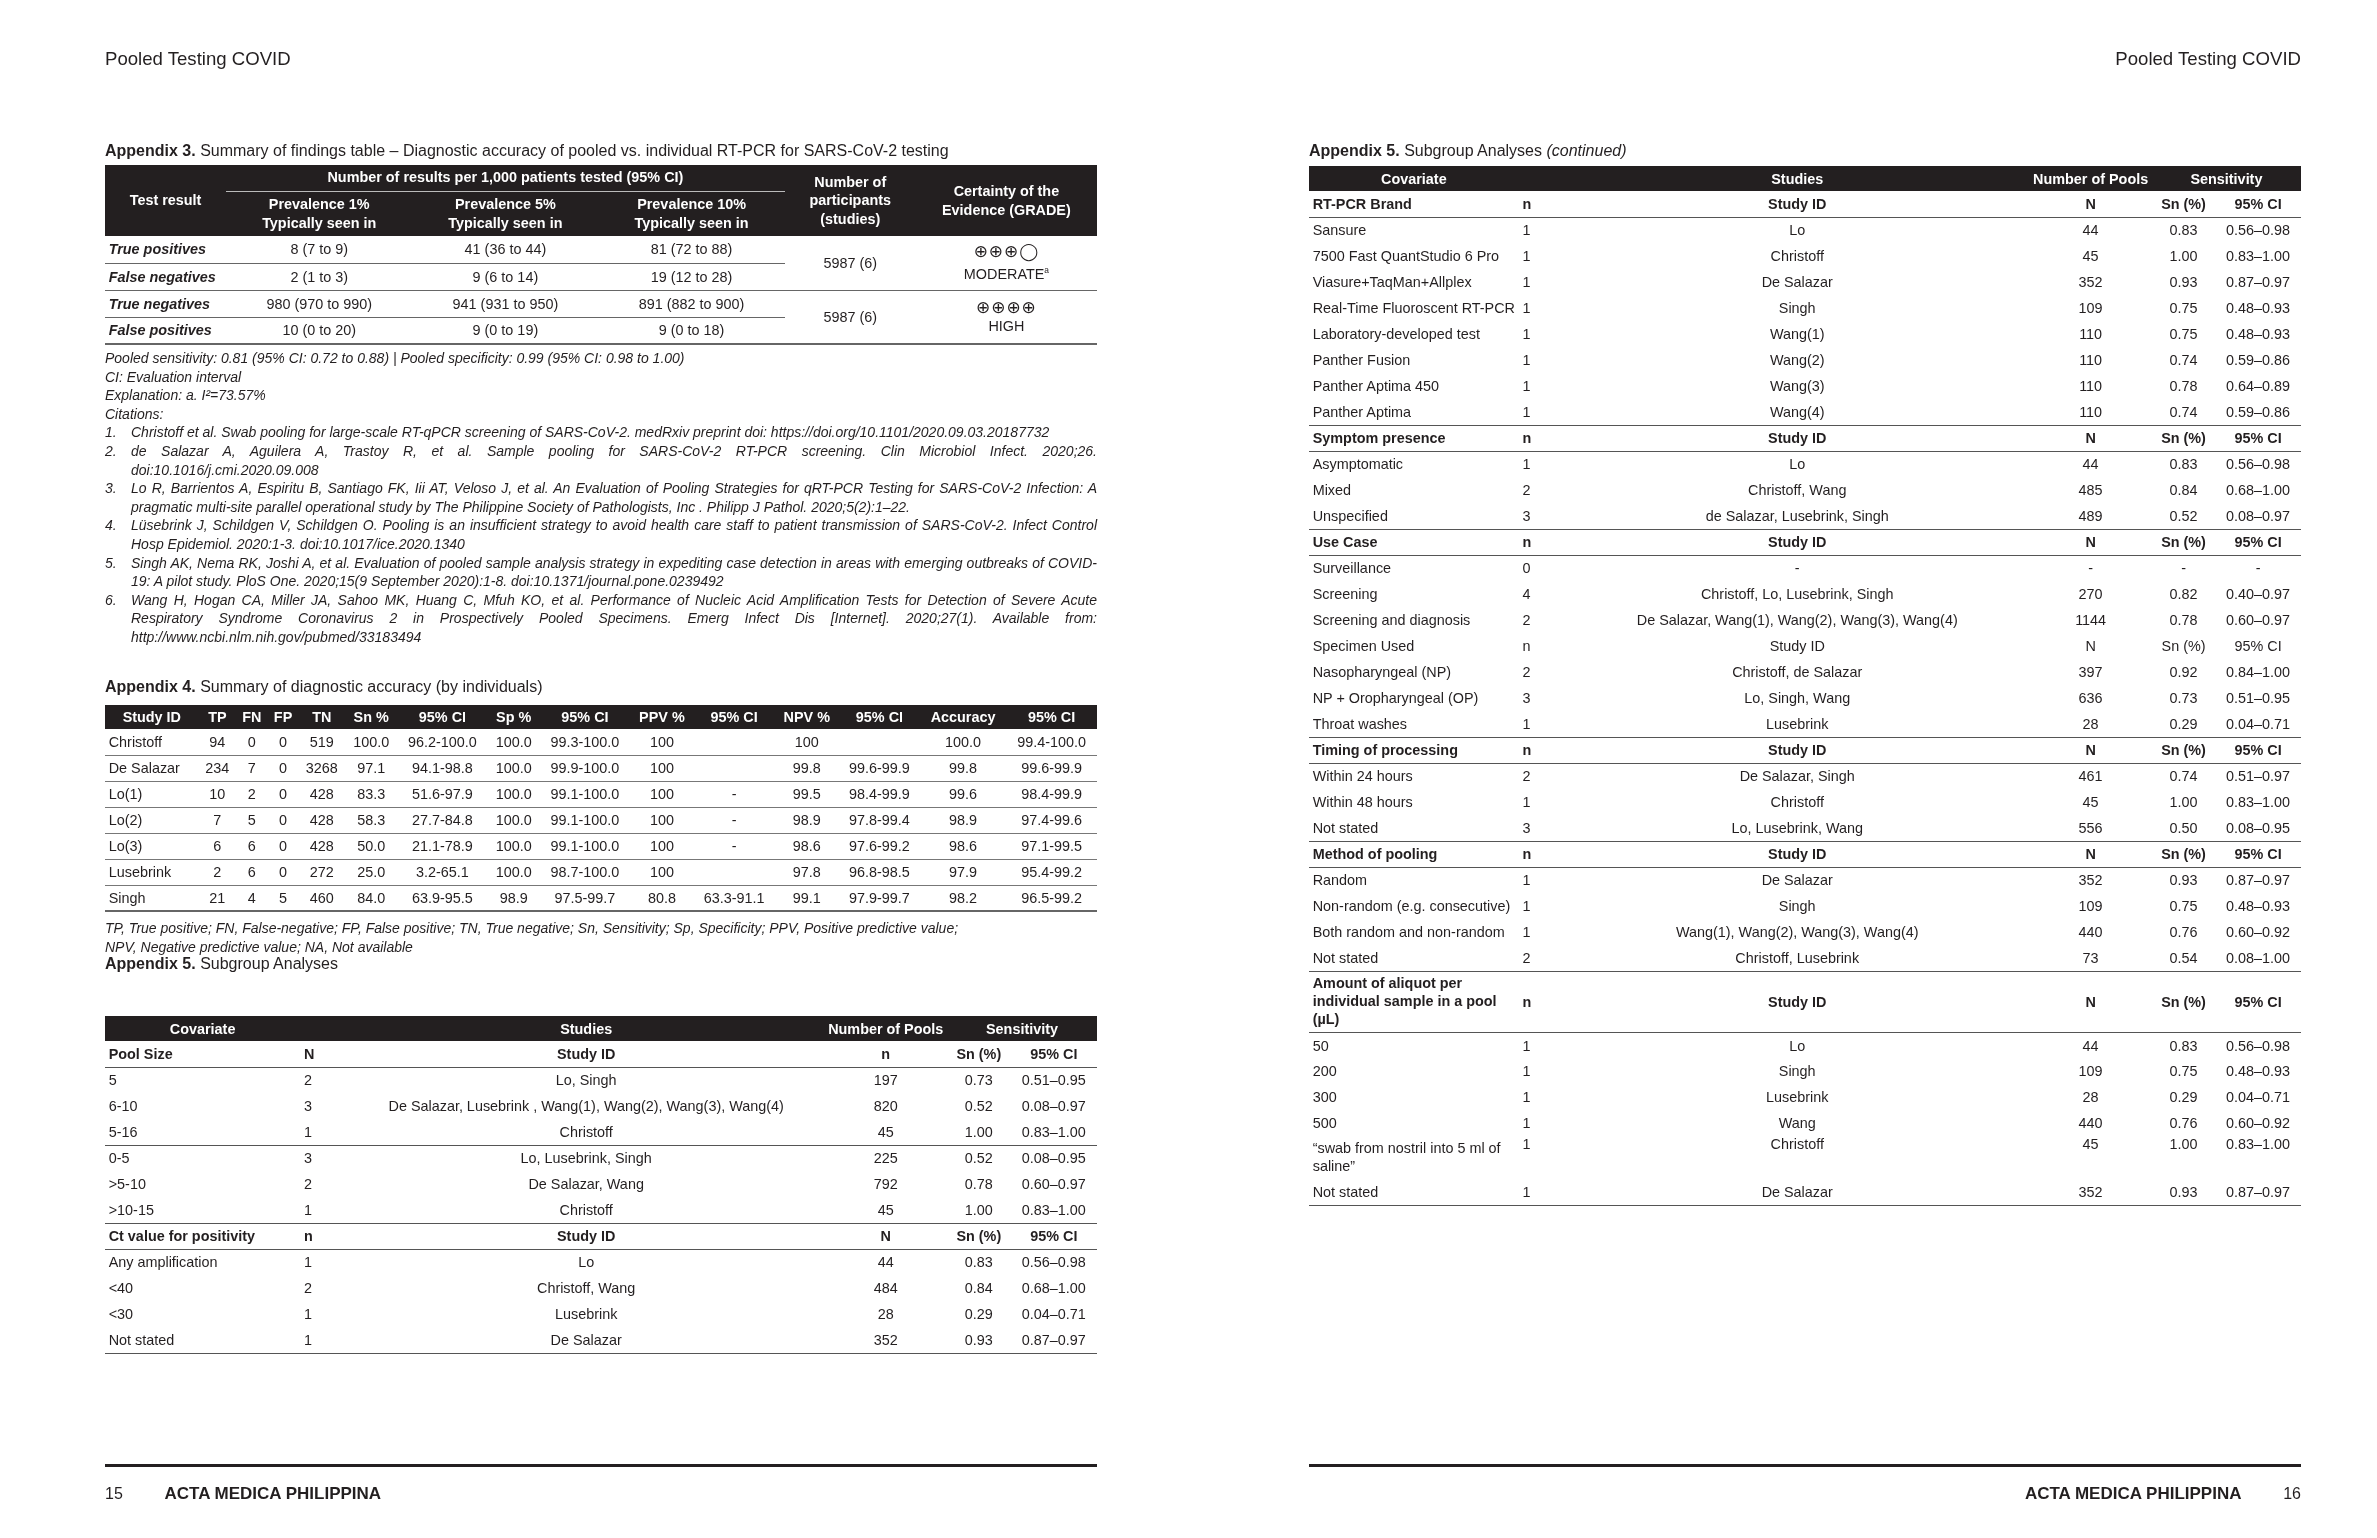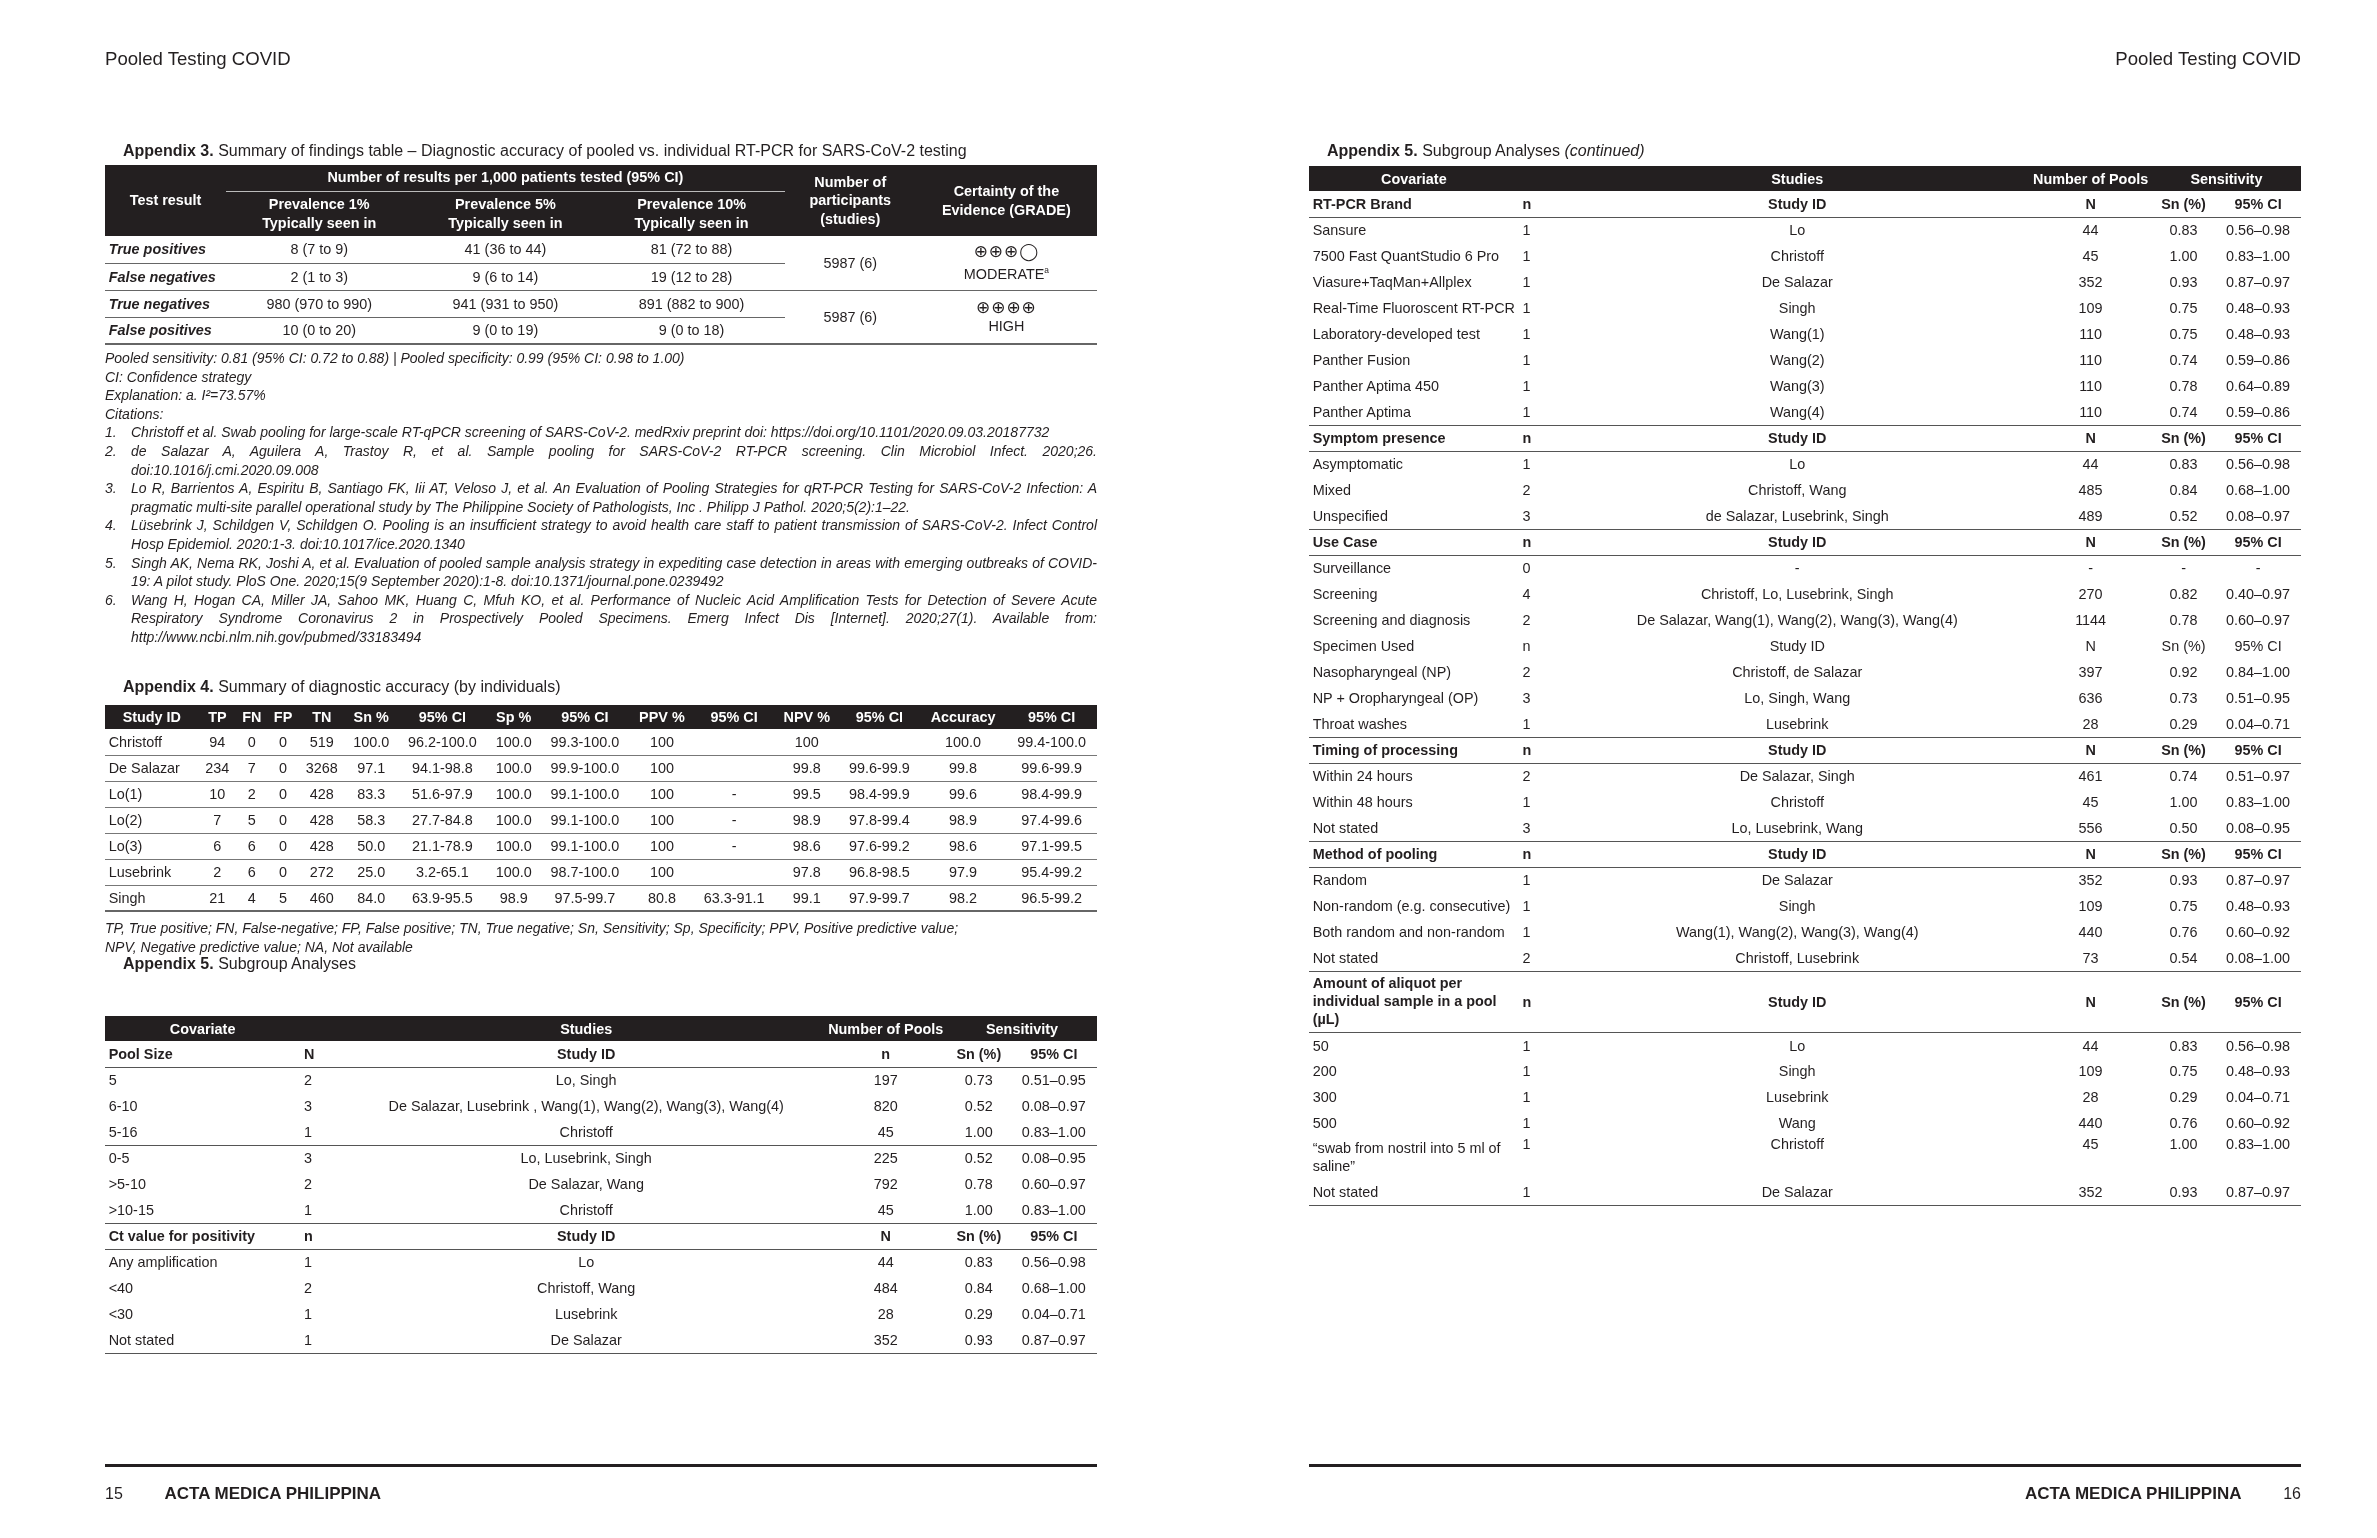--- a/index.html
+++ b/index.html
@@ -5,21 +5,21 @@
   * { box-sizing: border-box; margin: 0; padding: 0; }
   html, body { width: 2377px; height: 1538px; background: #ffffff; overflow: hidden; }
   body { font-family: "Liberation Sans", sans-serif; color: #231f20; position: relative; }
   .page { position: absolute; top: 0; height: 1538px; }
   .page.left { left: 105px; width: 992px; }
   .page.right { left: 1309px; width: 992px; }
   .running-head { position: absolute; top: 48px; font-size: 18.6px; color: #231f20; }
   .page.left .running-head { left: 0; }
   .page.right .running-head { right: 0; }
 
-  .caption { font-size: 16px; position: absolute; left: 0; white-space: nowrap; margin-left: 18px; }
+  .caption { font-size: 16px; position: absolute; left: 0; white-space: nowrap; }
   .caption b { font-weight: bold; }
   .caption i { font-style: italic; }
 
   table { border-collapse: collapse; width: 100%; font-size: 14.4px; }
   td, th { padding: 0 3.7px; white-space: nowrap; }
   .dark th { background: #231f20; color: #ffffff; font-weight: bold; }
 
   
   #a3 { position: absolute; top: 165px; left: 0; width: 992px; }
   #a3 th { font-size: 14.4px; line-height: 18.6px; text-align: center; vertical-align: middle; }
@@ -148,21 +148,21 @@
         <td class="lbl">False positives</td>
         <td>10 (0 to 20)</td>
         <td>9 (0 to 19)</td>
         <td>9 (0 to 18)</td>
       </tr>
     </tbody>
   </table>
 
   <div class="notes">
     <div>Pooled sensitivity: 0.81 (95% CI: 0.72 to 0.88) | Pooled specificity: 0.99 (95% CI: 0.98 to 1.00)</div>
-    <div>CI: Confidence strategy</div>
+    <div>CI: Evaluation interval</div>
     <div>Explanation: a. I²=73.57%</div>
     <div>Citations:</div>
     <ol id="citations">
         <li><span class="num">1.</span><span>Christoff et al. Swab pooling for large-scale RT-qPCR screening of SARS-CoV-2. medRxiv preprint doi: https://doi.org/10.1101/2020.09.03.20187732</span></li>
         <li><span class="num">2.</span><span>de Salazar A, Aguilera A, Trastoy R, et al. Sample pooling for SARS-CoV-2 RT-PCR screening. Clin Microbiol Infect. 2020;26. doi:10.1016/j.cmi.2020.09.008</span></li>
         <li><span class="num">3.</span><span>Lo R, Barrientos A, Espiritu B, Santiago FK, Iii AT, Veloso J, et al. An Evaluation of Pooling Strategies for qRT-PCR Testing for SARS-CoV-2 Infection: A pragmatic multi-site parallel operational study by The Philippine Society of Pathologists, Inc . Philipp J Pathol. 2020;5(2):1–22.</span></li>
         <li><span class="num">4.</span><span>Lüsebrink J, Schildgen V, Schildgen O. Pooling is an insufficient strategy to avoid health care staff to patient transmission of SARS-CoV-2. Infect Control Hosp Epidemiol. 2020:1-3. doi:10.1017/ice.2020.1340</span></li>
         <li><span class="num">5.</span><span>Singh AK, Nema RK, Joshi A, et al. Evaluation of pooled sample analysis strategy in expediting case detection in areas with emerging outbreaks of COVID-19: A pilot study. PloS One. 2020;15(9 September 2020):1-8. doi:10.1371/journal.pone.0239492</span></li>
         <li><span class="num">6.</span><span>Wang H, Hogan CA, Miller JA, Sahoo MK, Huang C, Mfuh KO, et al. Performance of Nucleic Acid Amplification Tests for Detection of Severe Acute Respiratory Syndrome Coronavirus 2 in Prospectively Pooled Specimens. Emerg Infect Dis [Internet]. 2020;27(1). Available from: http://www.ncbi.nlm.nih.gov/pubmed/33183494</span></li>
       </ol>

